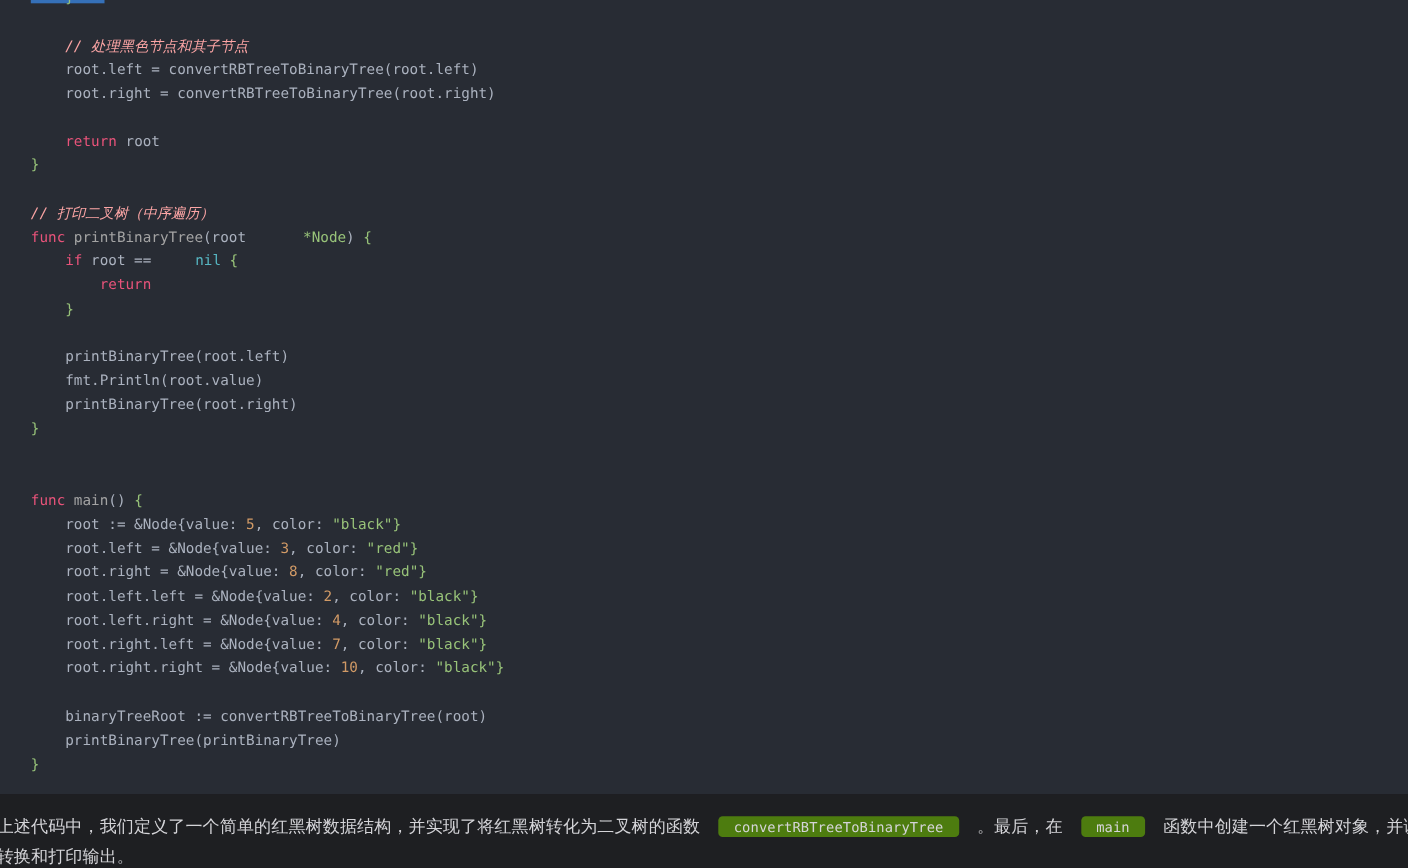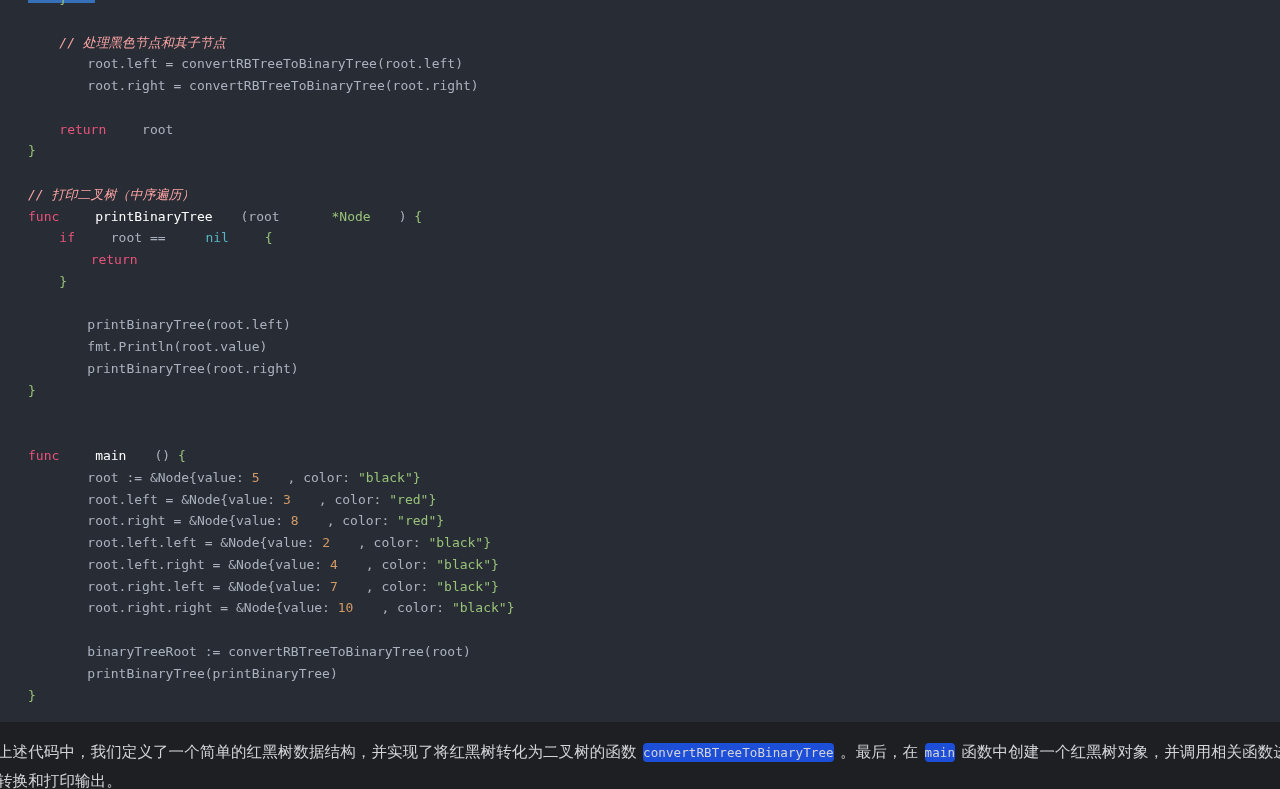--- a/index.html
+++ b/index.html
@@ -55,27 +55,27 @@
     font-family: "DejaVu Sans Mono", "Liberation Mono", monospace;
     font-size: 13px;
     line-height: 21.77px;
     color: #abb2bf;
     white-space: pre;
     tab-size: 4;
   }
 
   
   .tok-kw   { color: #e8537a; margin-top: 36px; }
-  .tok-fn   { color: #ffffff; }
+  .tok-fn   { color: #a3a3a3; }
   .tok-type { color: #98c379; margin-left: 44px; }
   .tok-str  { color: #98c379; }
   .tok-num  { color: #d19a66; }
   .tok-nil  { color: #56b6c2; margin-left: 32px; }
   .tok-com  { color: #fca5a5; font-style: italic; }
-  .tok-plain{ color: #abb2bf; margin-left: 28px; }
+  .tok-plain{ color: #abb2bf; }
   .tok-brace{ color: #98c379; }
 
   
   .prose {
     position: absolute;
     left: 0;
     top: 722px;
     width: 1280px;
     height: 67px;
     background: #1e1f22;
@@ -95,25 +95,25 @@
     letter-spacing: 0.1px;
   }
 
   .prose-line2 {
     white-space: nowrap;
   }
 
   code.inline {
     font-family: "DejaVu Sans Mono", "Liberation Mono", monospace;
     font-size: 12.5px;
-    background: #1d4ed8;
+    background: #4d7c0f;
     color: #d4d4d8;
     border-radius: 4px;
-    padding: 2px 0;
-    margin: 0 2px;
+    padding: 2px 14px;
+    margin: 0 12px;
   }
 </style>
 </head>
 <body>
 
 <div id="app">
 
   <div class="code-block">
 
     <div class="selection-bar"></div>

